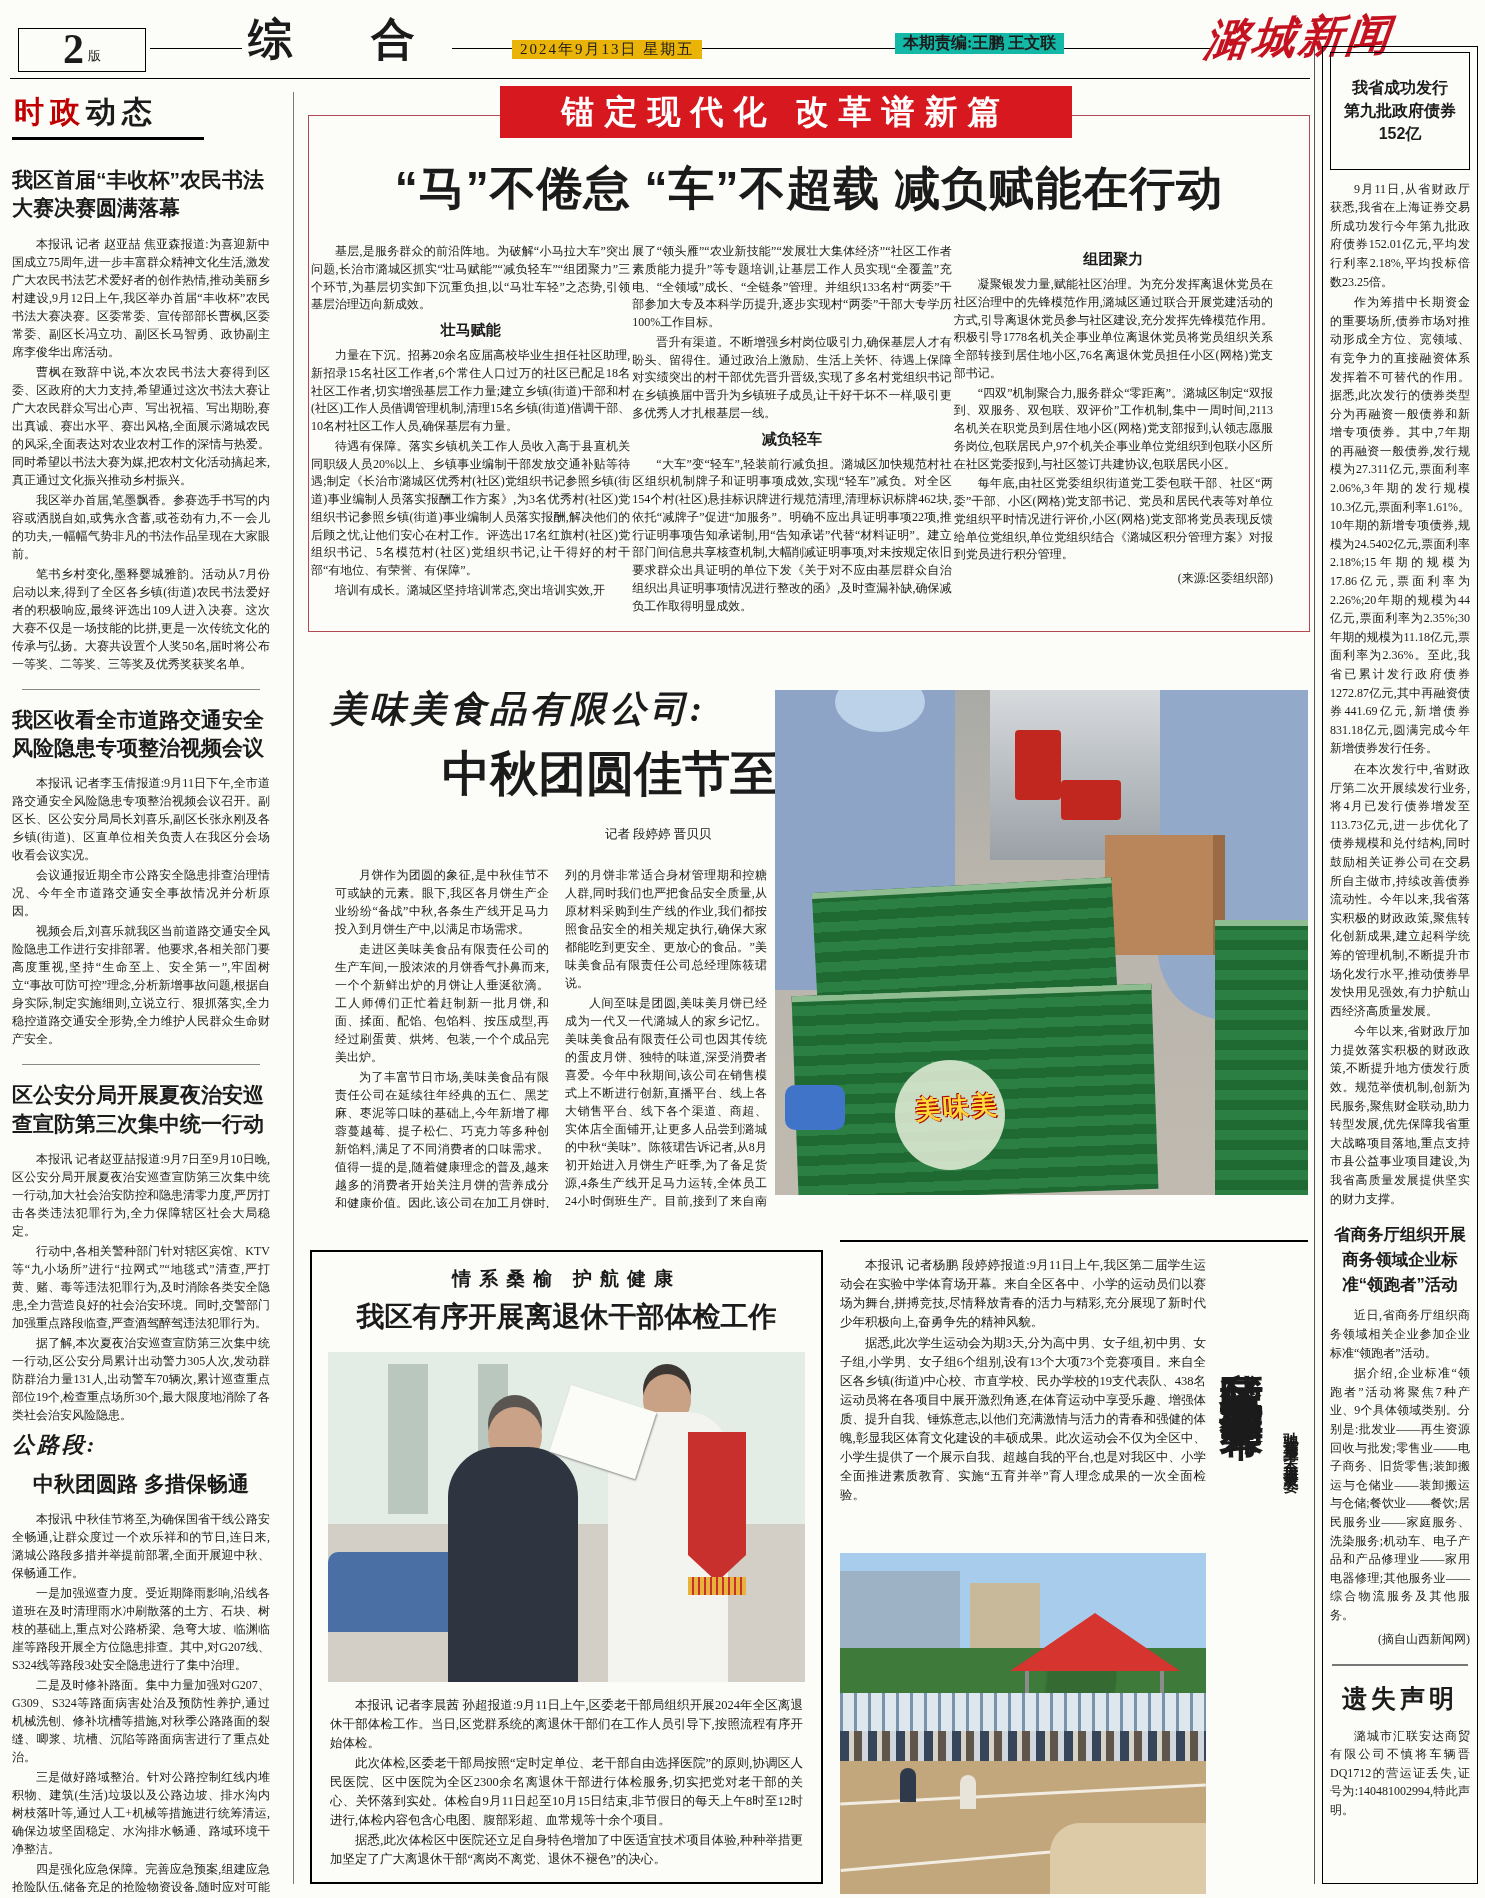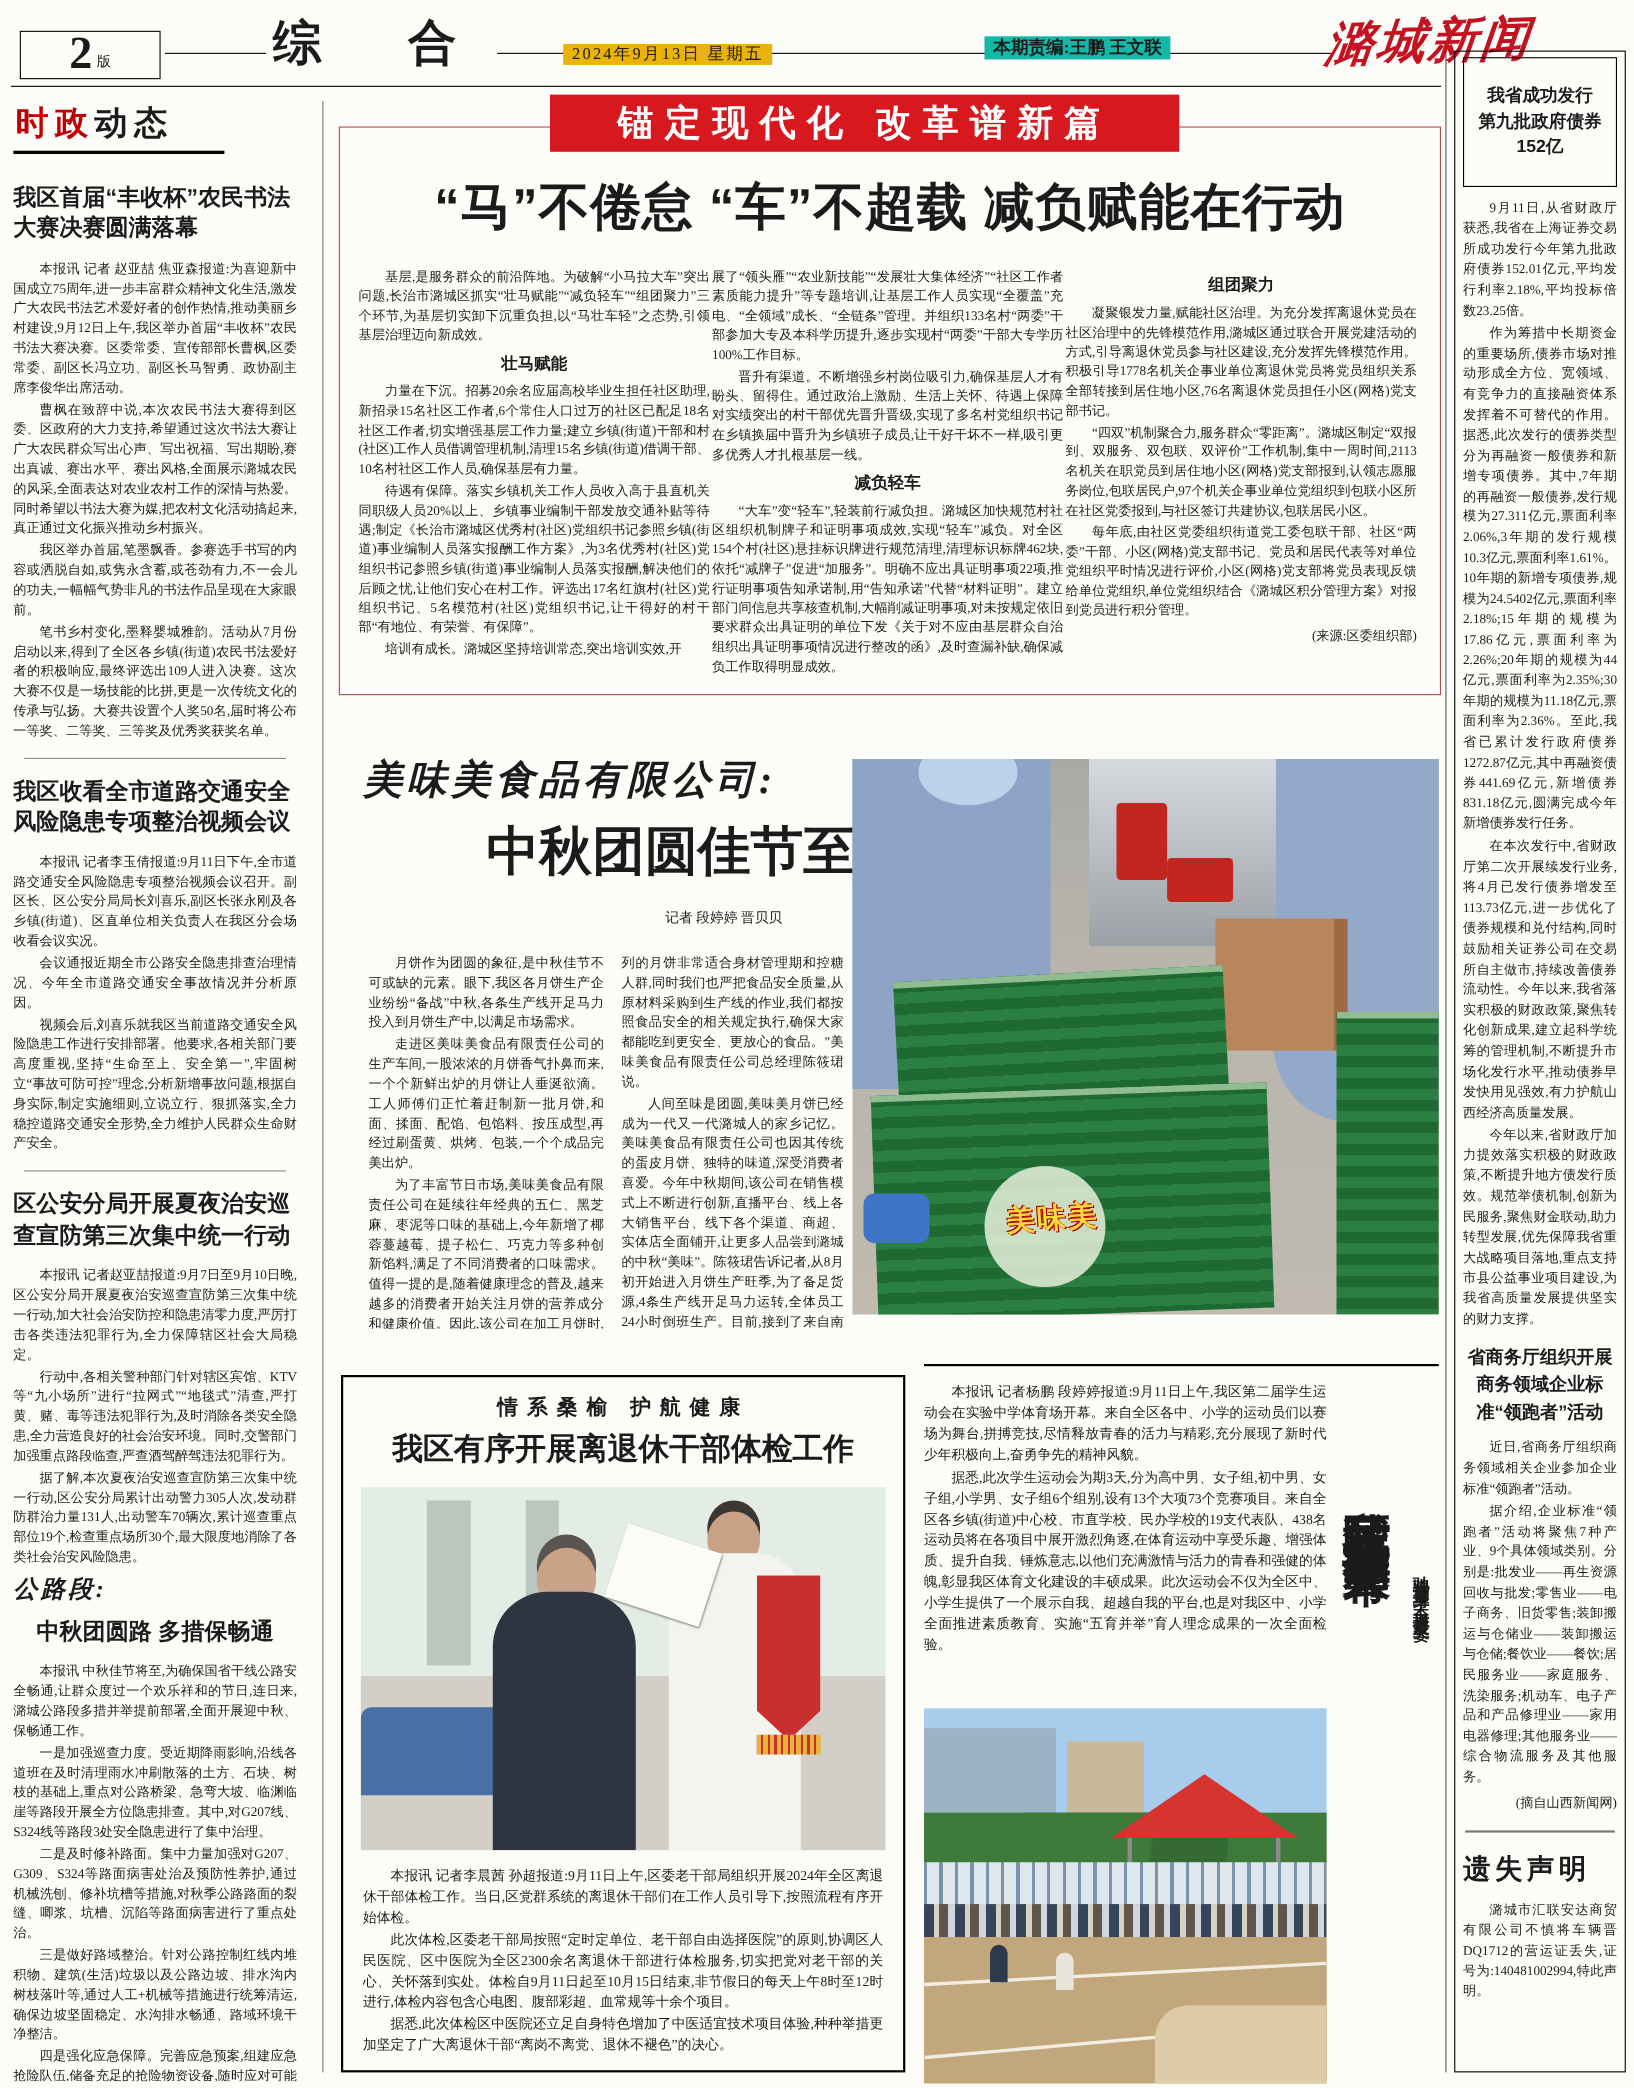--- a/index.html
+++ b/index.html
@@ -22,21 +22,21 @@
   #tz-header .red{color:#c00000;}
   .lh2{font-family:"Liberation Sans",sans-serif;font-size:21px;font-weight:900;line-height:1.35;margin:10px 0 12px 0;}
   #left-col p{font-size:12px;line-height:1.5;}
   .art-divider{border:none;border-top:1px solid #888;margin:16px 10px;}
   .script-kicker{font-size:22px;font-weight:bold;font-style:italic;letter-spacing:3px;margin:6px 0;}
   .center{text-align:center;}
   
   #lead-box{left:308px;top:115px;width:1002px;height:517px;border:1px solid #b04a50;box-sizing:border-box;}
   #lead-banner{left:500px;top:86px;width:572px;height:52px;background:#d8181f;color:#fff;font-size:33px;font-weight:900;font-family:"Liberation Sans",sans-serif;display:flex;align-items:center;justify-content:center;letter-spacing:10px;}
   #lead-headline{left:318px;top:158px;width:982px;text-align:center;font-size:46px;font-weight:900;font-family:"Liberation Sans",sans-serif;letter-spacing:1px;}
-  #lead-cols{left:326px;top:243px;width:962px;height:378px;display:flex;gap:2px;overflow:hidden;}
+  #lead-cols{left:311px;top:243px;width:962px;height:378px;display:flex;gap:2px;overflow:hidden;}
   #lead-cols .col{flex:1;overflow:hidden;}
   #lead-cols p{font-size:12px;line-height:1.48;}
   .subhead{text-align:center;font-family:"Liberation Sans",sans-serif;font-weight:900;font-size:15px;margin:7px 0;}
   .source-line{text-align:right;font-size:12px;margin-top:6px;}
   
   #mc-company{left:330px;top:685px;font-size:36px;font-weight:bold;font-style:italic;letter-spacing:4px;}
   #mc-headline{left:308px;top:742px;width:1002px;text-align:center;font-size:48px;font-weight:900;font-family:"Liberation Sans",sans-serif;}
   #mc-byline{left:308px;top:826px;width:700px;text-align:center;font-size:12.5px;}
   #mc-col1{left:335px;top:866px;width:214px;height:342px;overflow:hidden;}
   #mc-col2{left:565px;top:866px;width:202px;height:342px;overflow:hidden;}
@@ -89,21 +89,21 @@
   #sp-vkicker{left:1272px;top:1420px;width:28px;height:400px;writing-mode:vertical-rl;font-size:15px;font-weight:bold;letter-spacing:3px;}
   
   #divider-left{left:293px;top:92px;width:1px;height:1792px;background:#777;}
   #divider-right{left:1314px;top:48px;width:1px;height:1836px;background:#555;}
   #sidebar{left:1322px;top:46px;width:156px;height:1838px;border:1px solid #000;box-sizing:border-box;padding:5px 7px;overflow:hidden;}
   #sb-headbox{border:1px solid #000;padding:23px 2px;text-align:center;font-family:"Liberation Sans",sans-serif;font-weight:900;font-size:16px;line-height:1.45;margin-bottom:10px;}
   #sidebar p{font-size:12px;line-height:1.55;}
   .sb-h2{text-align:center;font-family:"Liberation Sans",sans-serif;font-weight:900;font-size:16.5px;line-height:1.5;margin:14px 0 10px 0;}
   .sb-attrib{text-align:right;font-size:12px;margin:6px 0;}
   .sb-divider{border:none;border-top:2px solid #777;margin:16px 2px;}
-  .sb-notice-h{font-size:25px;font-weight:900;font-family:"Liberation Sans",sans-serif;margin:10px 0 12px 0;letter-spacing:4px;}
+  .sb-notice-h{text-align:center;font-size:25px;font-weight:900;font-family:"Liberation Sans",sans-serif;margin:10px 0 12px 0;letter-spacing:4px;}
 </style>
 </head>
 <body>
 
 <div class="abs" id="pagenum-box">
   <span id="pagenum">2</span>
   <span id="pagenum-label">版</span>
 </div>
 <div class="abs" id="section-title">综 合</div>
 <div class="abs hrule" style="left:150px;top:48px;width:92px;"></div>

